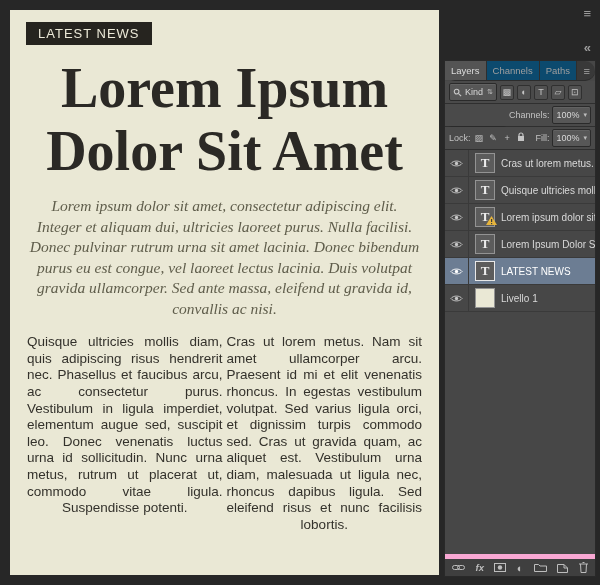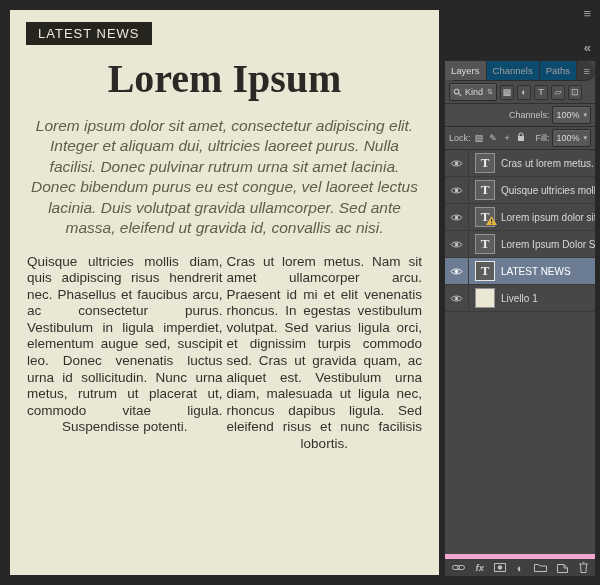--- a/index.html
+++ b/index.html
@@ -4,23 +4,23 @@
 <style>
   * { margin:0; padding:0; box-sizing:border-box; }
   html,body { width:600px; height:585px; background:#272727; font-family:"Liberation Sans",sans-serif; overflow:hidden; }
   body { position:relative; }
 
   
   .canvas { position:absolute; left:10px; top:10px; width:429px; height:565px;
             background:#eae8d5; padding:10px 16px; }
   .badge { display:inline-block; background:#26241f; color:#ece9d8; font-size:13px;
            letter-spacing:1px; padding:4px 12px; margin-top:2px; }
-  .headline { font-family:"Liberation Serif",serif; font-weight:bold; font-size:40px;
+  .headline { font-family:"Liberation Serif",serif; font-weight:bold; font-size:56px;
               line-height:1.12; text-align:center; color:#2b2925; margin-top:12px; }
-  .intro { font-family:Liberation Sans, sans-serif; font-style:italic; font-size:15.5px;
+  .intro { font-family:Liberation Serif, serif; font-style:italic; font-size:15.5px;
            line-height:1.32; text-align:center; color:#5f5d4b; margin:14px auto 0; width:99%; }
   .columns { display:flex; gap:4px; margin-top:15px; padding:0 1px; }
   .col { flex:1; font-size:13.5px; line-height:1.23; color:#33312b;
          text-align:justify; text-align-last:center; }
 
   
   .ws-menu { position:absolute; right:9px; top:7px; color:#9c9c9c; font-size:13px; line-height:1; }
   .collapse-btn { position:absolute; right:10px; top:40px; color:#9c9c9c; font-size:13px;
                   font-weight:bold; letter-spacing:-1px; }
 
@@ -75,20 +75,21 @@
   .fx { font-size:9.5px; font-style:italic; font-weight:bold; color:#bdbdbd; }
   .glyph { color:#bdbdbd; font-size:11px; }
 </style>
 </head>
 <body>
 
 <div class="canvas">
   <span class="badge">LATEST NEWS</span>
   <div class="headline">
     <div>Lorem Ipsum</div>
+    <div>Dolor Sit Amet</div>
   </div>
   <p class="intro">Lorem ipsum dolor sit amet, consectetur adipiscing elit. Integer et aliquam dui, ultricies laoreet purus. Nulla facilisi. Donec pulvinar rutrum urna sit amet lacinia. Donec bibendum purus eu est congue, vel laoreet lectus lacinia. Duis volutpat gravida ullamcorper. Sed ante massa, eleifend ut gravida id, convallis ac nisi.</p>
   <div class="columns">
     <div class="col">Quisque ultricies mollis diam, quis adipiscing risus hendrerit nec. Phasellus et faucibus arcu, ac consectetur purus. Vestibulum in ligula imperdiet, elementum augue sed, suscipit leo. Donec venenatis luctus urna id sollicitudin. Nunc urna metus, rutrum ut placerat ut, commodo vitae ligula. Suspendisse potenti.</div>
     <div class="col">Cras ut lorem metus. Nam sit amet ullamcorper arcu. Praesent id mi et elit venenatis rhoncus. In egestas vestibulum volutpat. Sed varius ligula orci, et dignissim turpis commodo sed. Cras ut gravida quam, ac aliquet est. Vestibulum urna diam, malesuada ut ligula nec, rhoncus dapibus ligula. Sed eleifend risus et nunc facilisis lobortis.</div>
   </div>
 </div>
 
 <div class="ws-menu">≡</div>
 <div class="collapse-btn">«</div>

